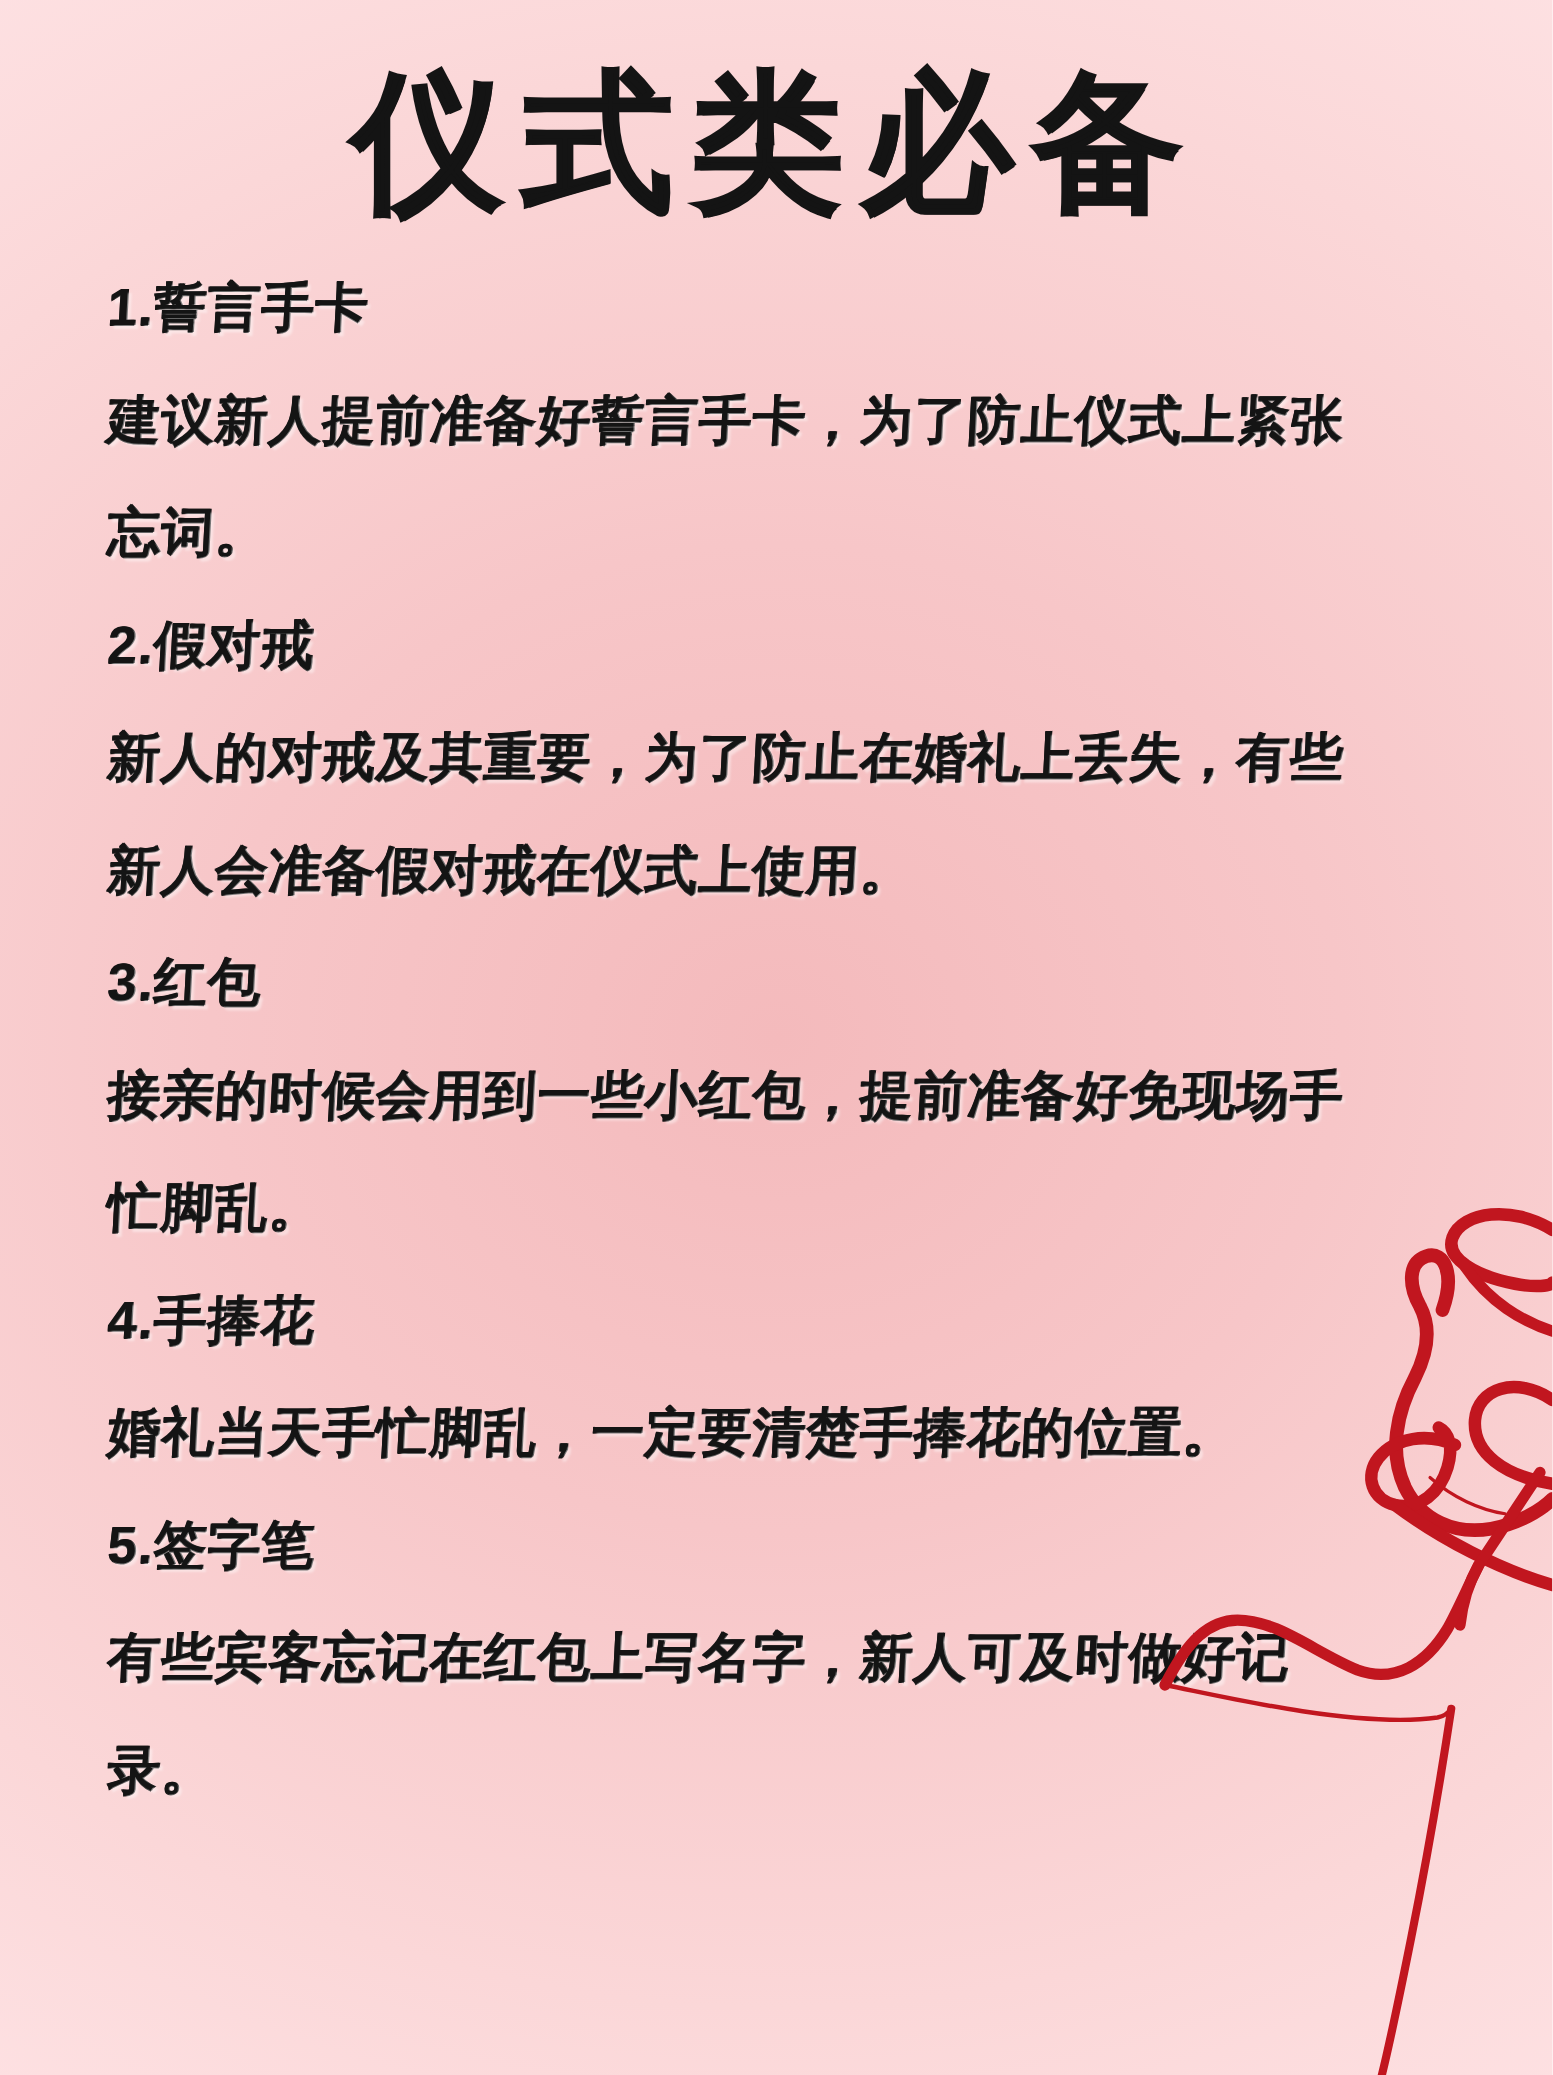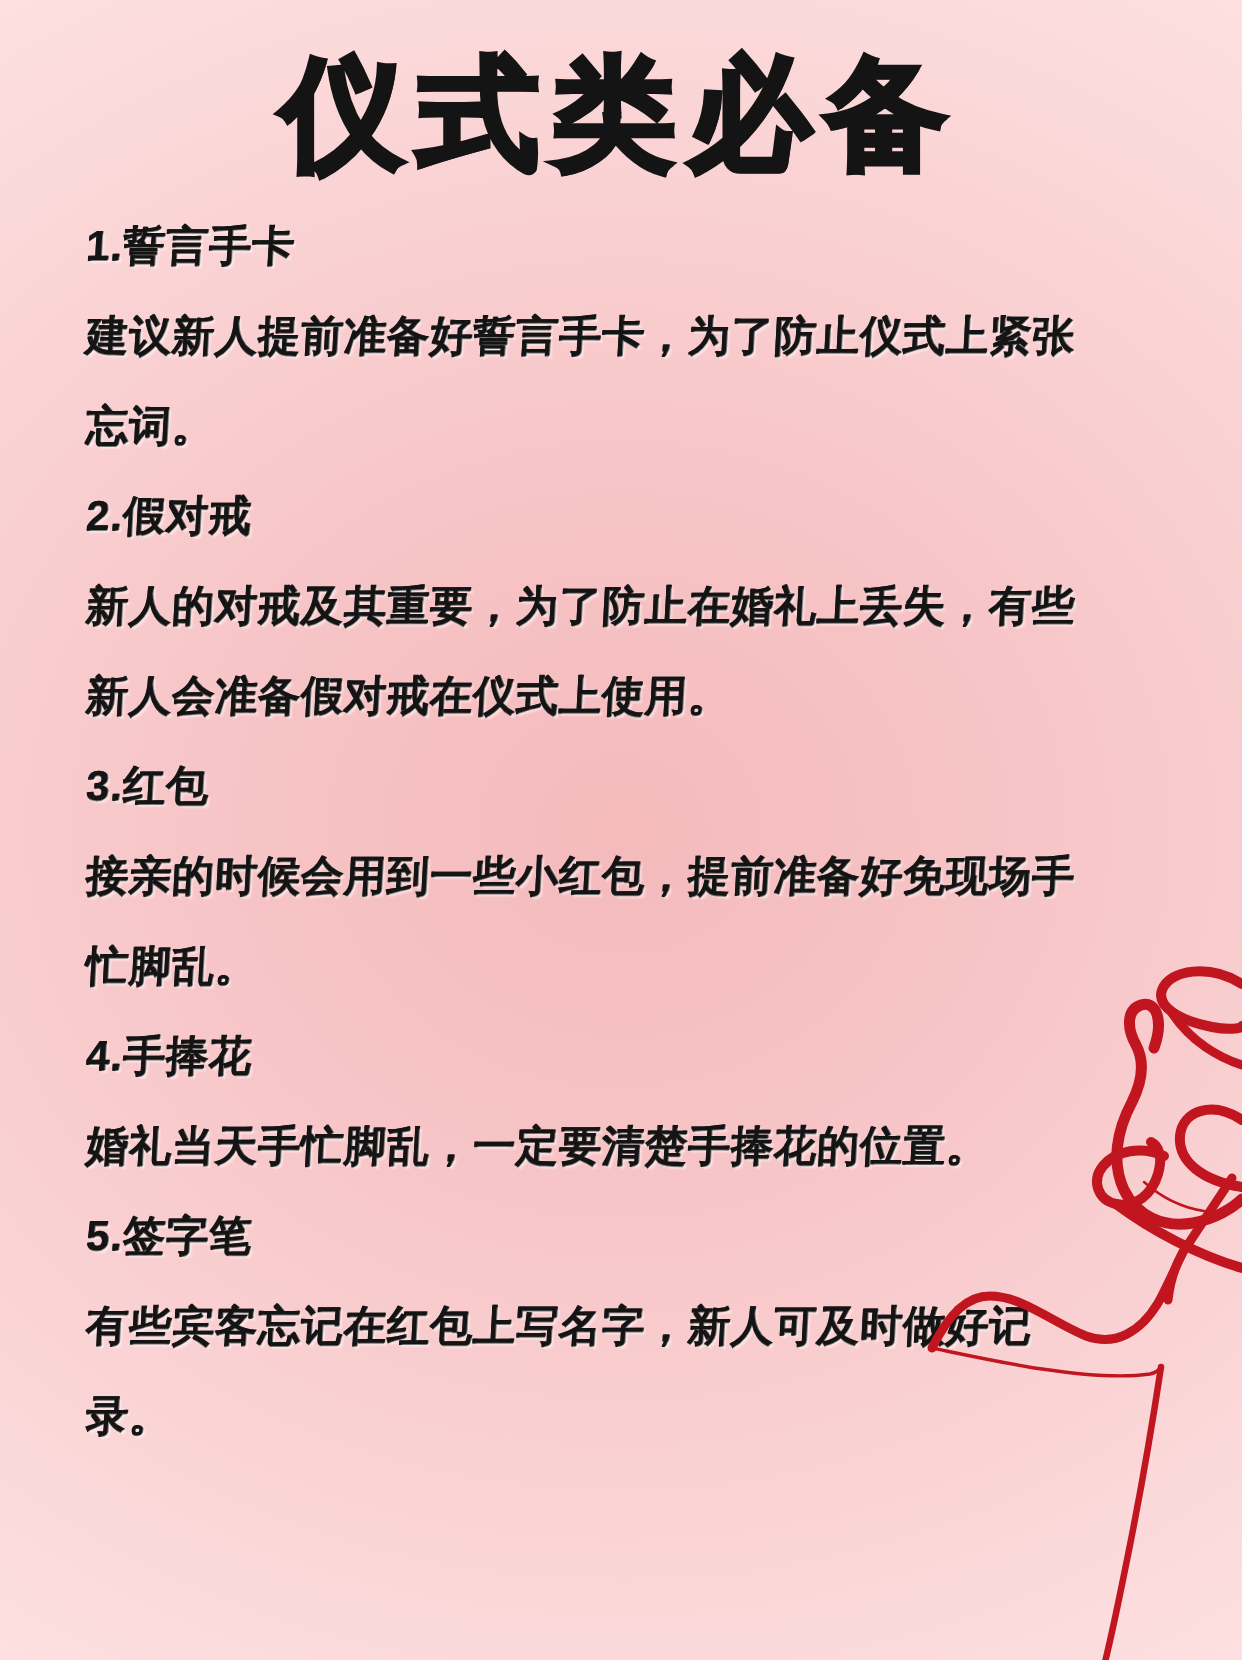--- a/index.html
+++ b/index.html
@@ -22,21 +22,21 @@
         #fbd7d8 55%,
         #ffe7e9 82%,
         #ffeeef 100%);
   }
   .title{
     position:absolute;
     top:38px;left:0;right:0;
     text-align:center;
     font-size:122px;
     line-height:1.25;
-    font-weight:700;
+    font-weight:400;
     color:var(--ink);
     letter-spacing:14px;
     -webkit-text-stroke:5px var(--ink);
     text-shadow:2px 2px 0 var(--ink), -1px 1px 0 var(--ink), 1px -1px 0 var(--ink);
     white-space:nowrap;
   }
   .content{
     position:absolute;
     top:201px;
     left:86px;

